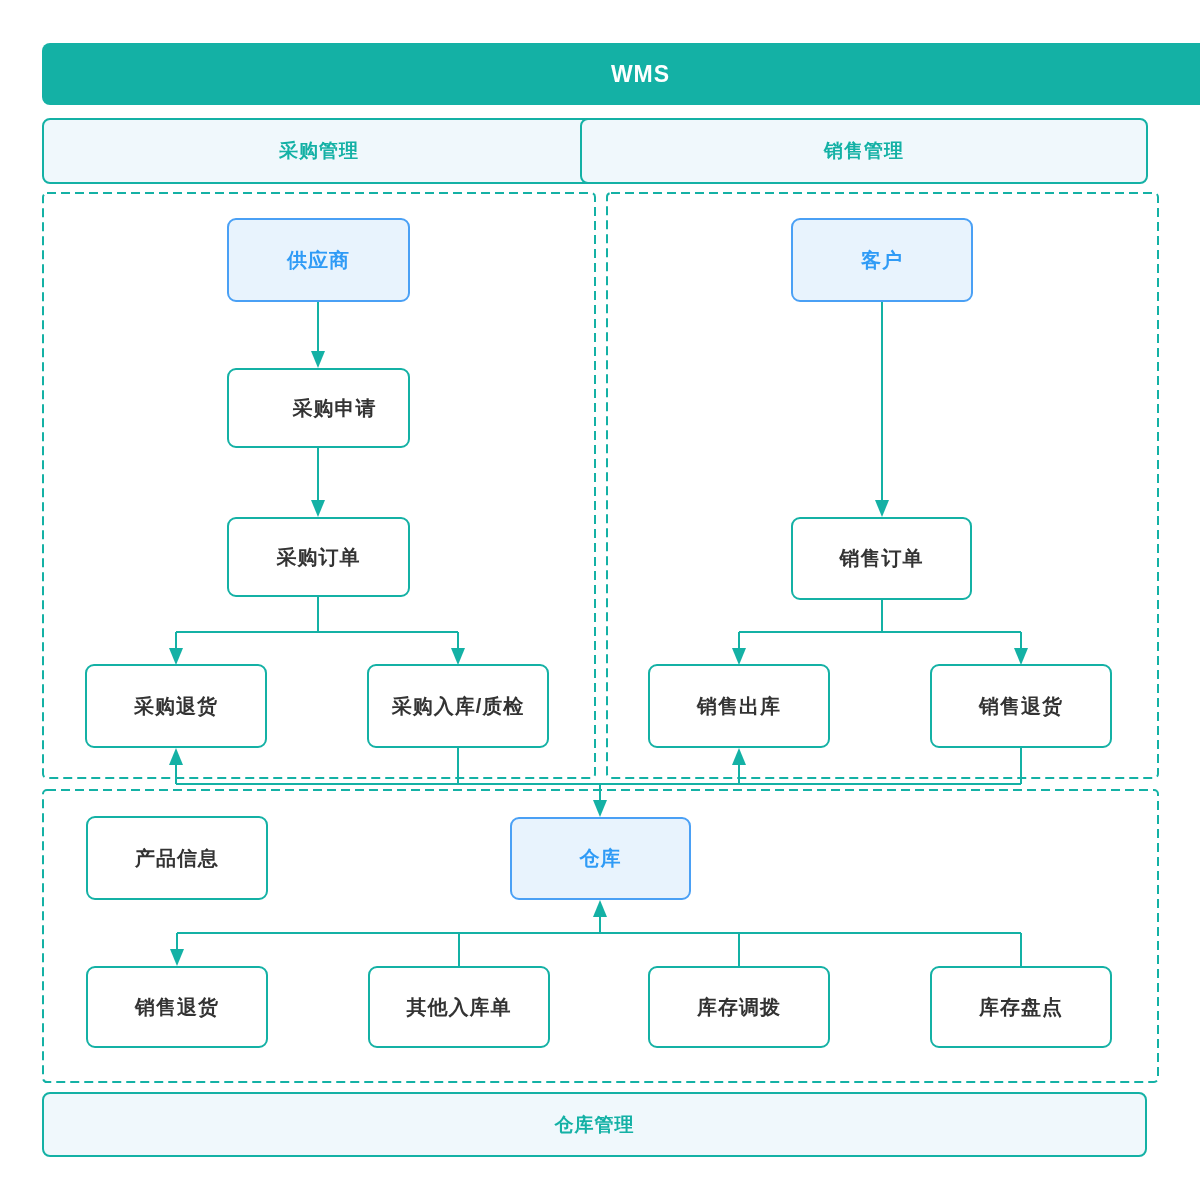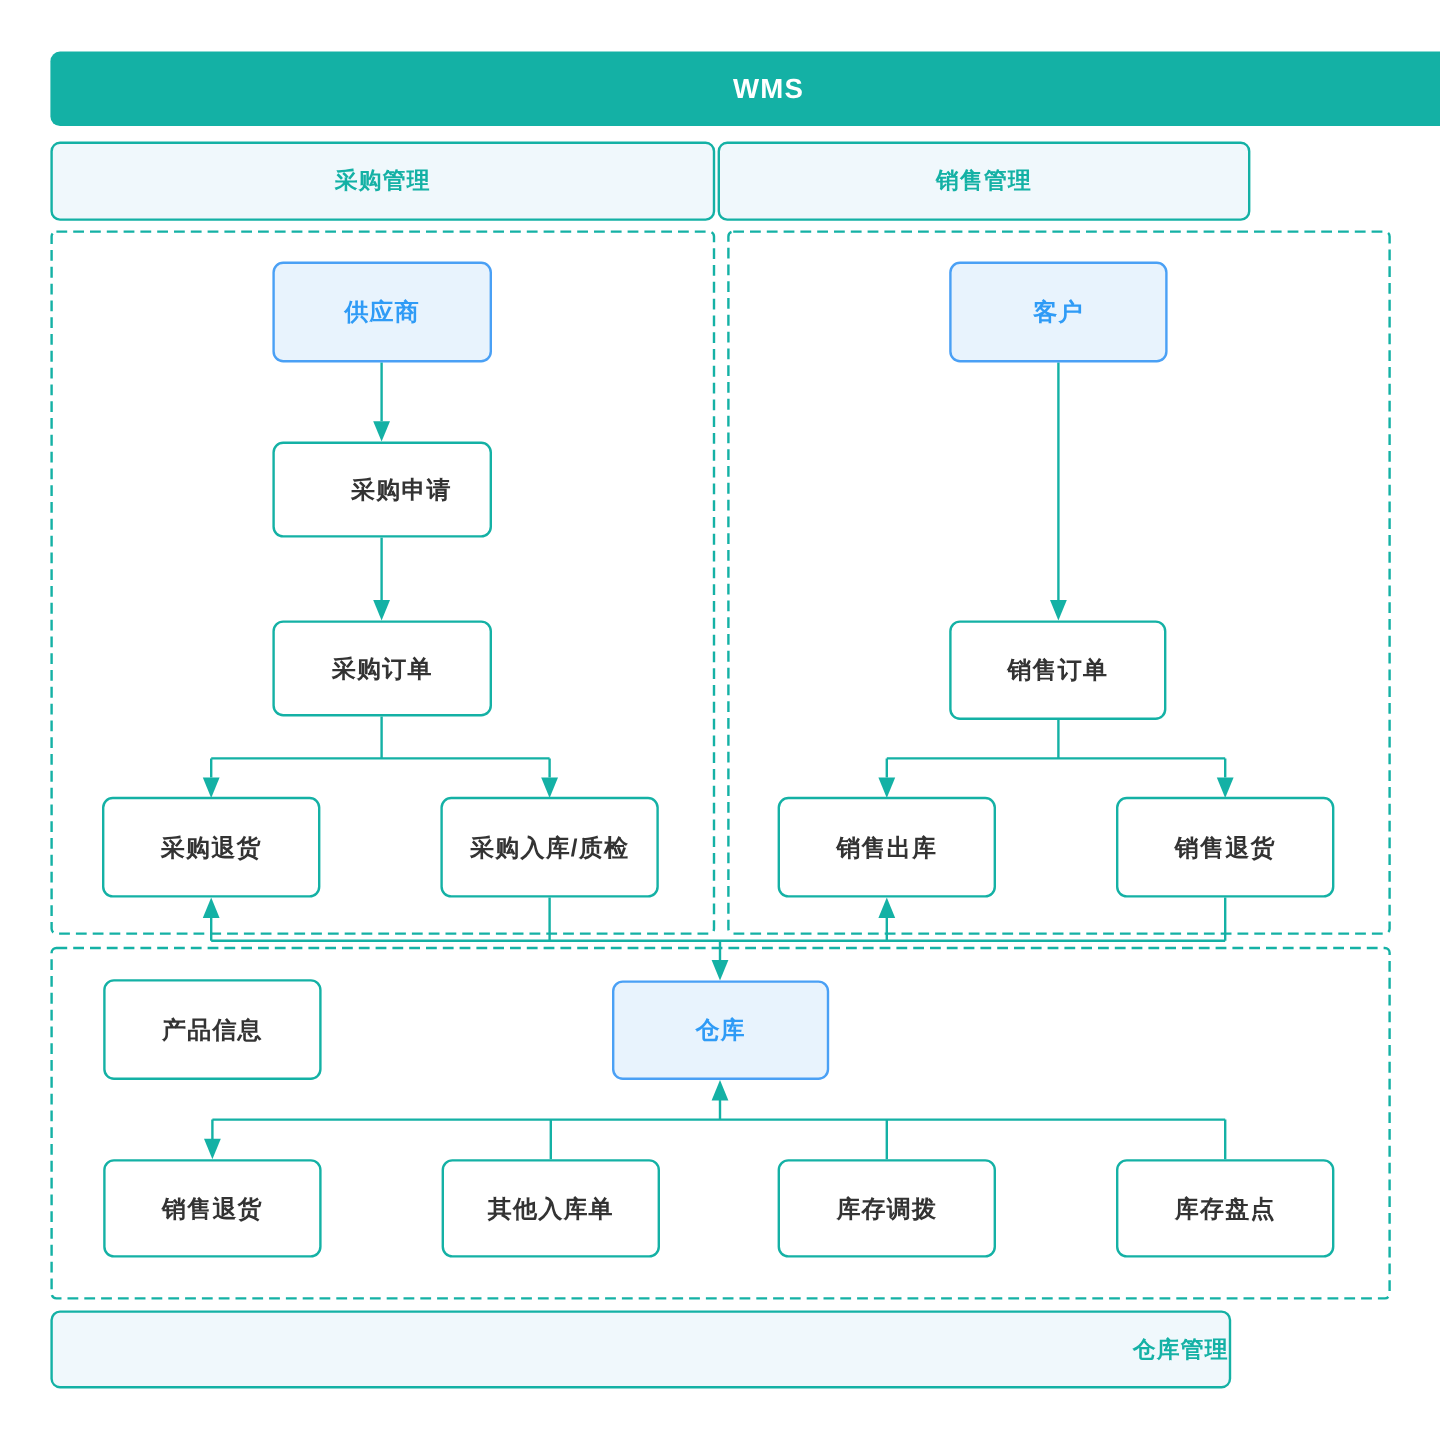--- a/index.html
+++ b/index.html
@@ -77,25 +77,25 @@
   </svg>
 
   <div class="bar" style="left:42px;top:43px;width:1197px;height:62px;">
     <span>WMS</span>
   </div>
 
   <div class="panel-hdr" style="left:42px;top:118px;width:554px;height:66px;">
     <span>采购管理</span>
   </div>
 
-  <div class="panel-hdr" style="left:598px;top:118px;width:444px;height:66px;">
+  <div class="panel-hdr" style="left:580px;top:118px;width:568px;height:66px;">
     <span>销售管理</span>
   </div>
 
-  <div class="panel-hdr" style="left:42px;top:1092px;width:984px;height:65px;justify-content:flex-end;">
+  <div class="panel-hdr" style="left:42px;top:1092px;width:1105px;height:65px;">
     <span>仓库管理</span>
   </div>
 
   <div class="node accent" style="left:227px;top:218px;width:183px;height:84px;">
     <span>供应商</span>
   </div>
   <div class="node" style="left:227px;top:368px;width:183px;height:80px;padding-left:32px;">
     <span>采购申请</span>
   </div>
   <div class="node" style="left:227px;top:517px;width:183px;height:80px;">

